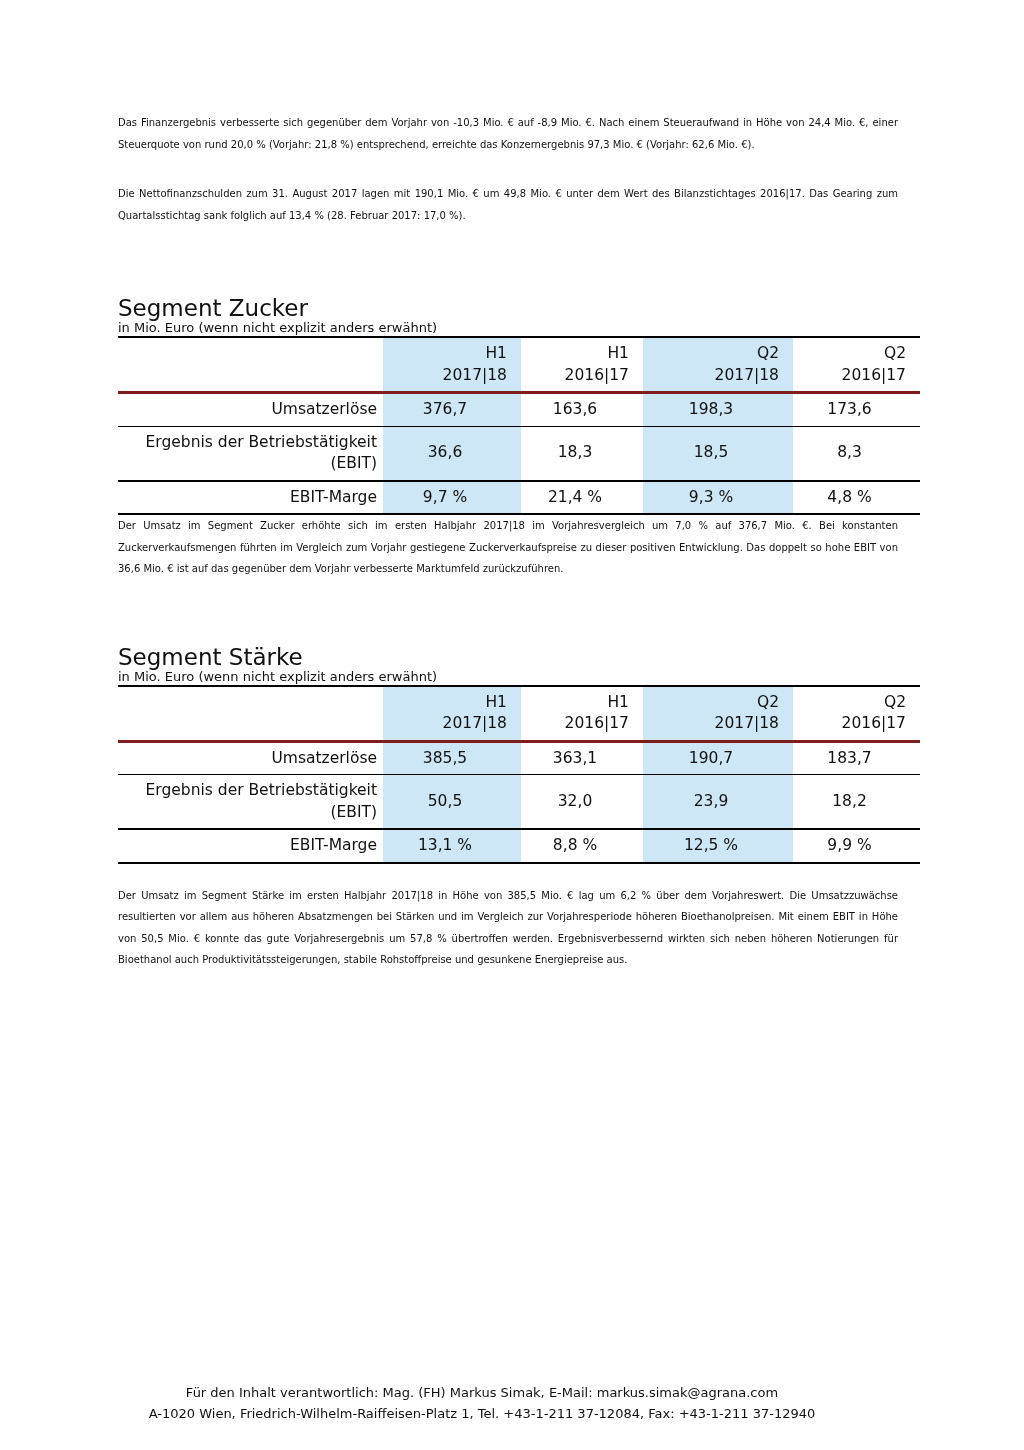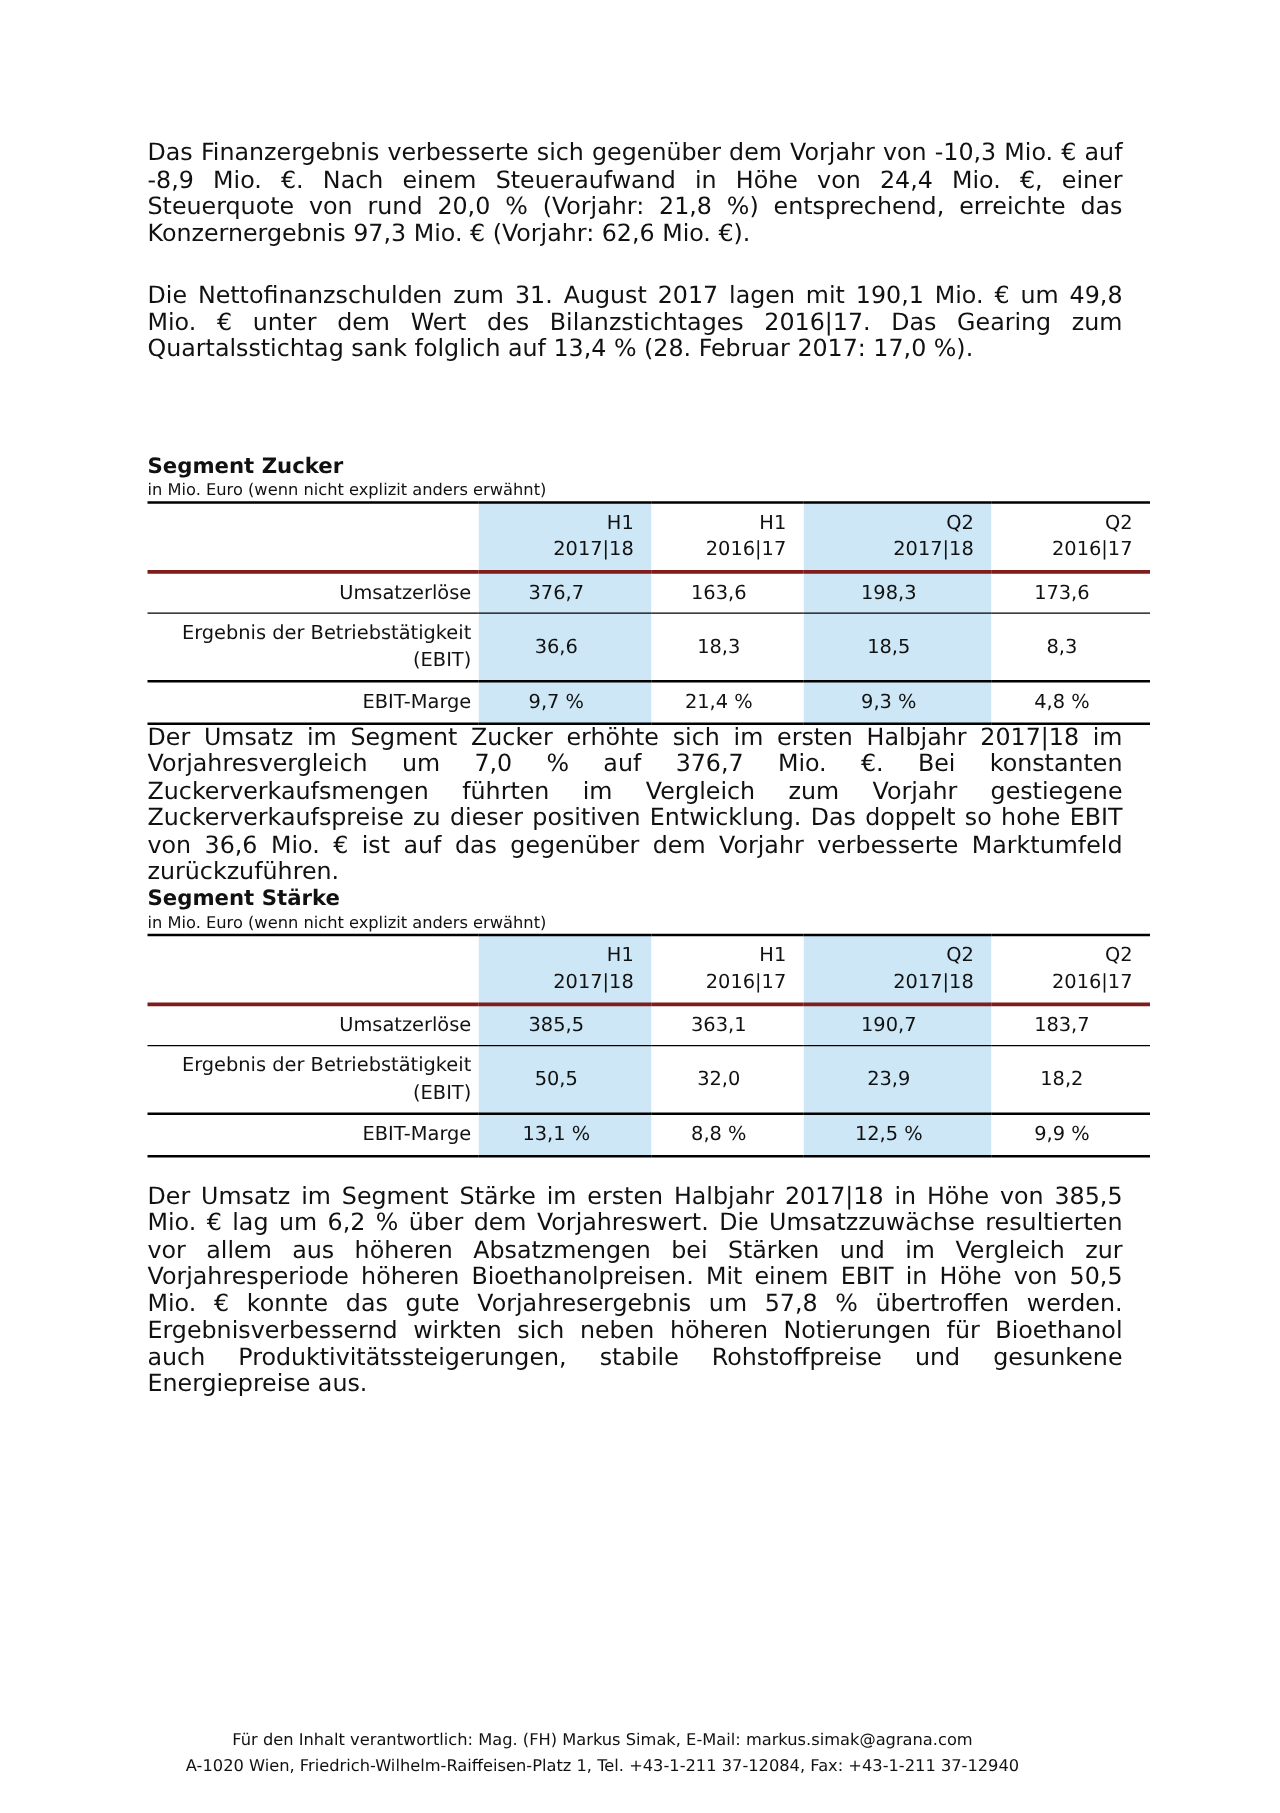--- a/index.html
+++ b/index.html
@@ -17,34 +17,34 @@
   }
   .content {
     position: absolute;
     left: 118px;
     top: 0;
     width: 802px;
   }
   p.body-text {
     margin: 0;
     width: 780px;
-    font-size: 19px;
+    font-size: 10px;
     line-height: 21.5px;
     text-align: justify;
   }
   #para-finanzergebnis { margin-top: 112px; }
   #para-nettofinanzschulden { margin-top: 28px; }
   .section-title {
     margin: 0;
-    font-size: 17px;
+    font-size: 23px;
     line-height: 20px;
-    font-weight: bold;
+    font-weight: normal;
   }
   #title-zucker { margin-top: 72px; }
-  #title-staerke { }
+  #title-staerke { margin-top: 67px; }
   .section-subtitle {
     margin: 1px 0 0 0;
     font-size: 13px;
     line-height: 17px;
   }
   table.seg-table {
     border-collapse: collapse;
     table-layout: fixed;
     width: 802px;
     margin-top: 0;

